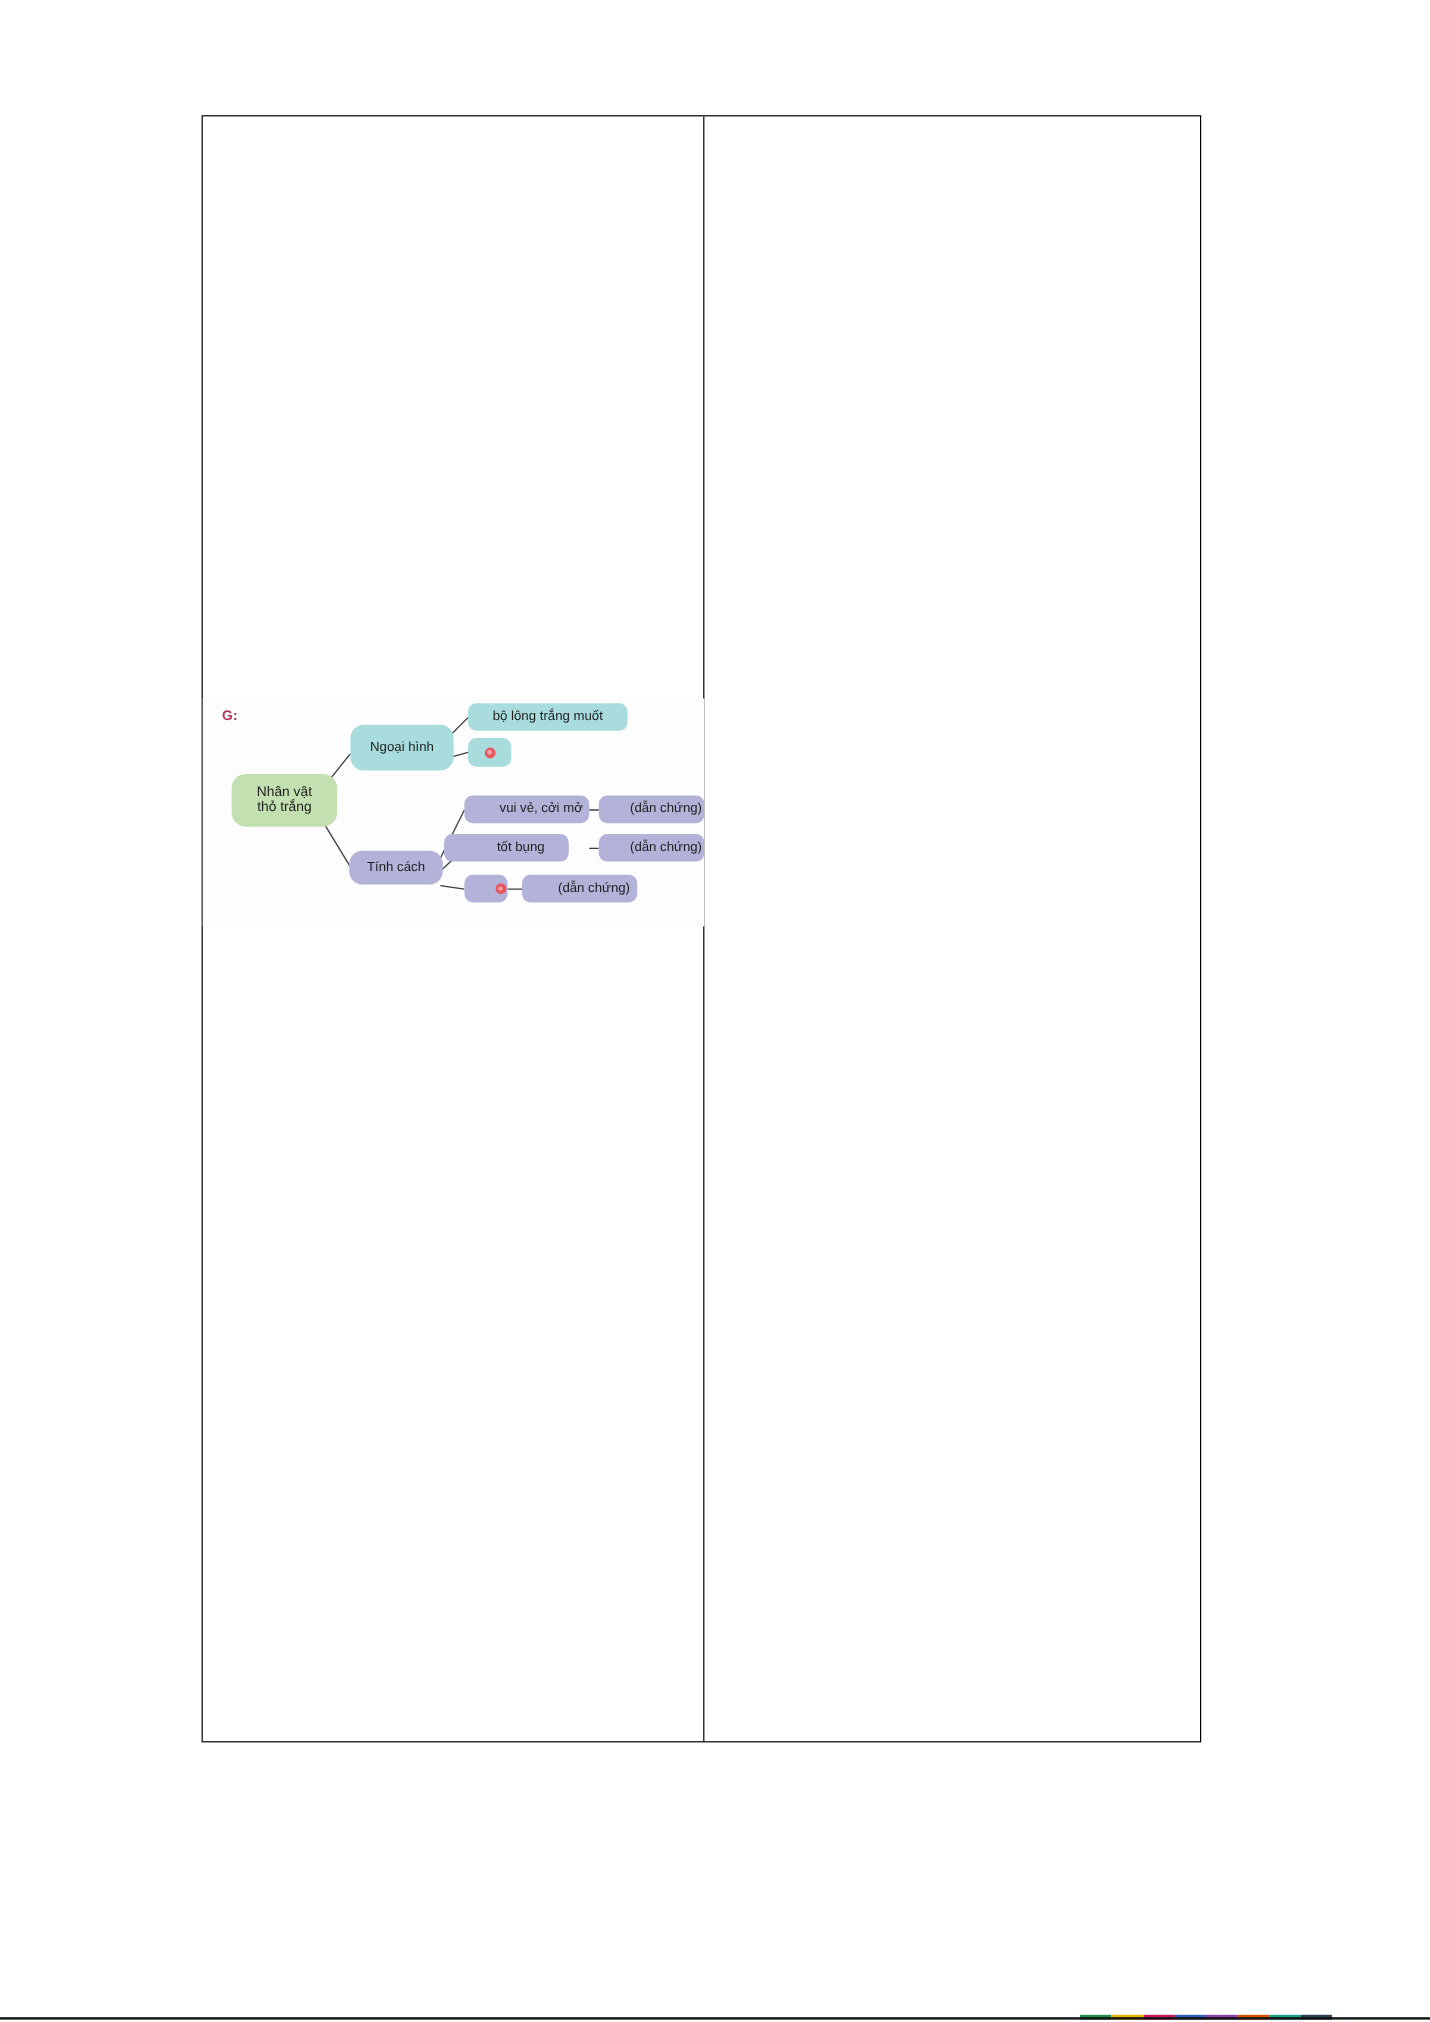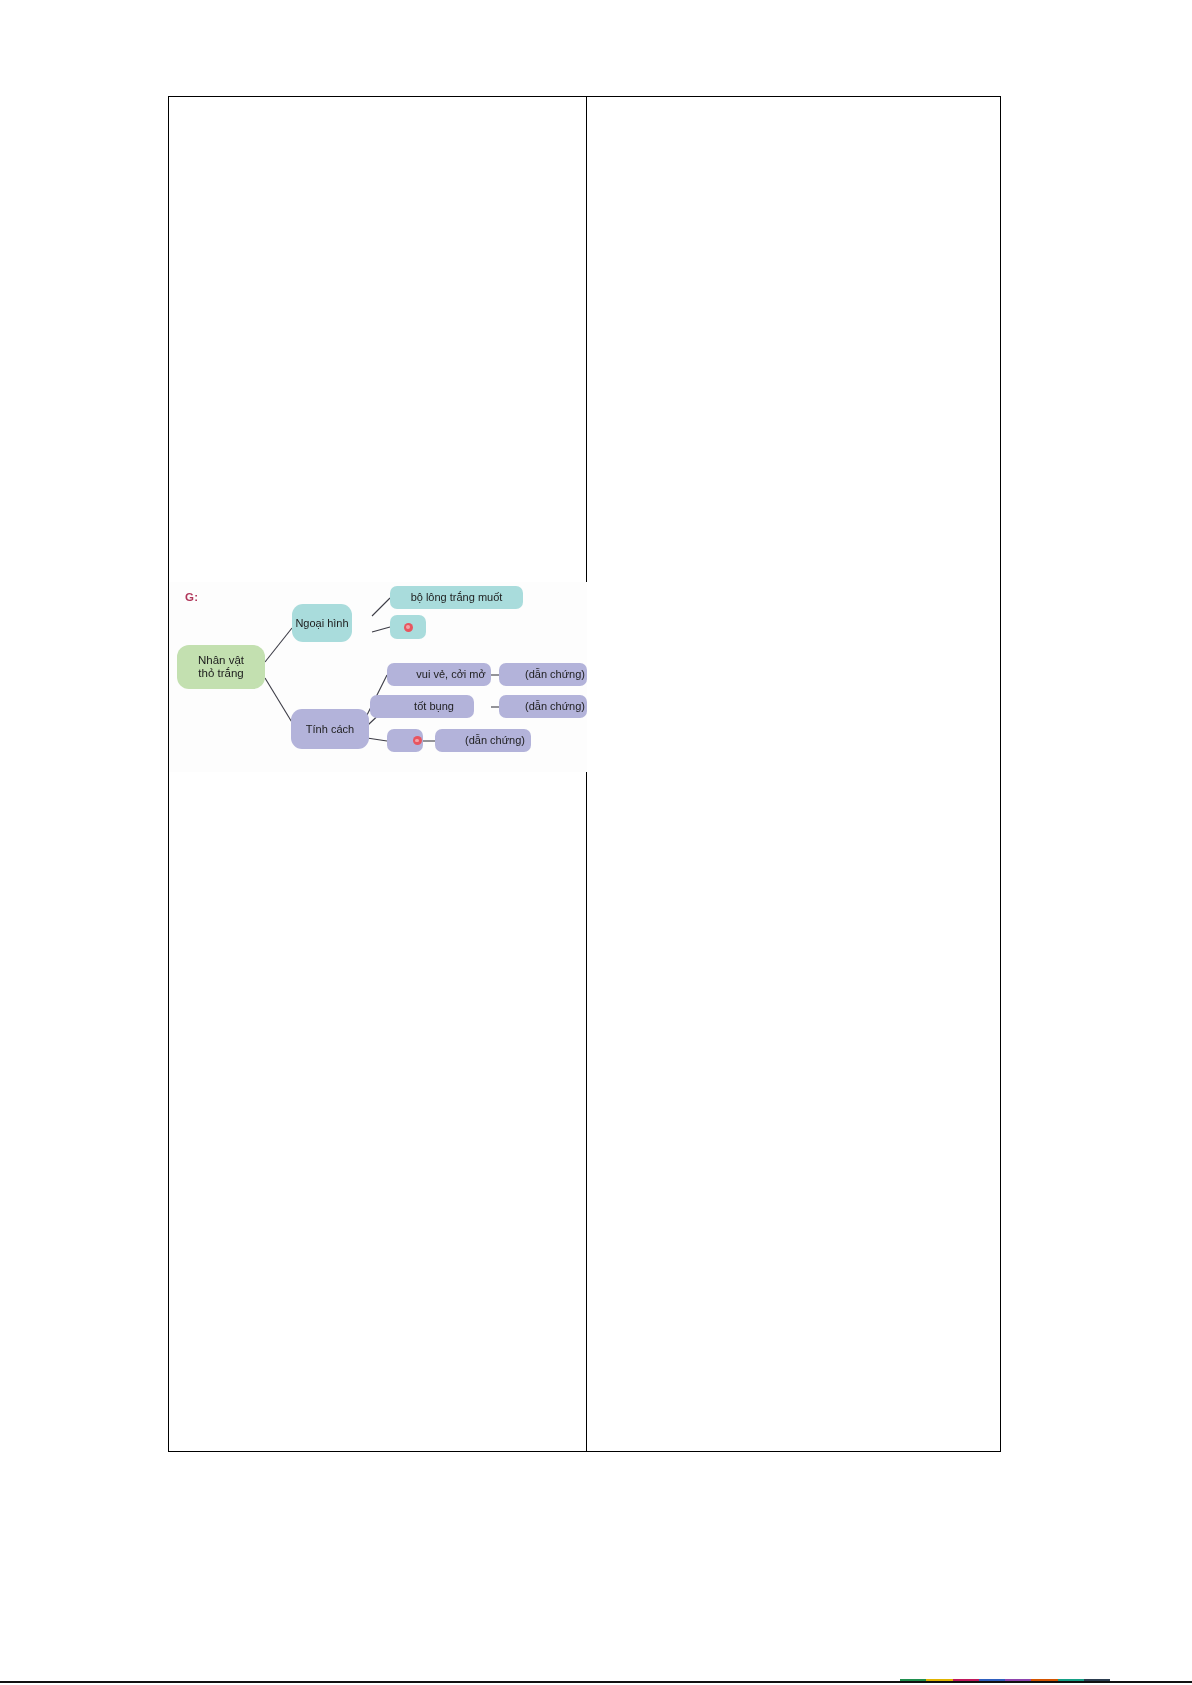--- a/index.html
+++ b/index.html
@@ -93,37 +93,37 @@
     left: 16px;
     top: 9px;
     font-size: 11.5px;
     font-weight: 600;
     color: #b0365a;
     letter-spacing: 0.2px;
   }
 
   
   #node-root {
-    left: 8px;
+    left: 24px;
     top: 63px;
     width: 88px;
     height: 44px;
     background: #c3e0b0;
     border-radius: 12px;
     font-size: 11.5px;
     flex-direction: column;
     padding: 2px 0;
   }
   #node-root span { display: block; }
 
   
   #node-ngoaihinh {
     left: 123px;
     top: 22px;
-    width: 60px;
+    width: 86px;
     height: 38px;
     background: #a9dcdc;
     font-size: 11px;
     border-radius: 11px;
   }
   #node-bolong {
     left: 221px;
     top: 4px;
     width: 133px;
     height: 23px;
@@ -138,21 +138,21 @@
     height: 24px;
     background: #a9dcdc;
     border-radius: 7px;
   }
 
   
   #node-tinhcach {
     left: 122px;
     top: 127px;
     width: 78px;
-    height: 40px;
+    height: 28px;
     background: #b3b3da;
     font-size: 11px;
     border-radius: 11px;
   }
   .node-purple {
     background: #b3b3da;
     font-size: 11px;
     border-radius: 7px;
     height: 23px;
     padding-left: 24px;

